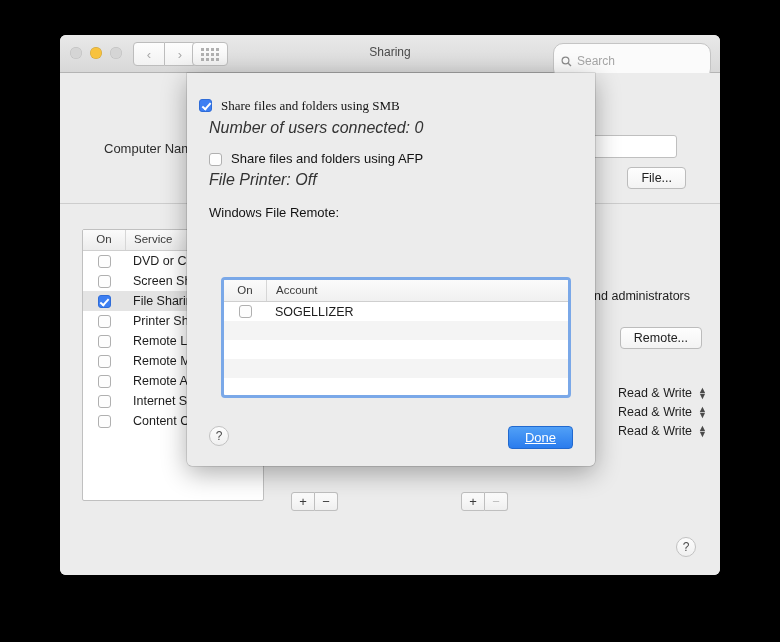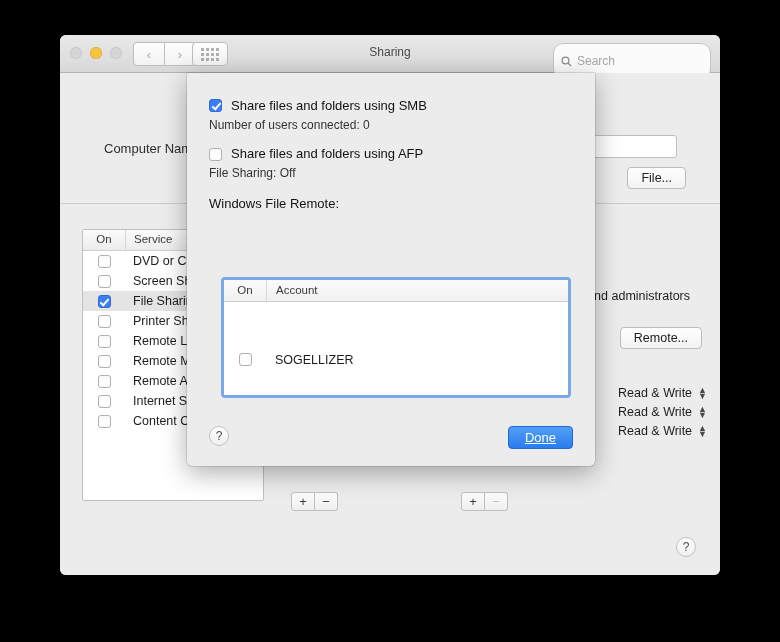--- a/index.html
+++ b/index.html
@@ -242,22 +242,23 @@
     box-shadow: 0 7px 26px rgba(0,0,0,0.32), 0 0 0 0.5px rgba(0,0,0,0.22);
     box-sizing: border-box;
     padding: 0;
   }
   .sheet-row {
     display: flex; align-items: flex-start;
     font-size: 13px; color: #121212;
   }
   .sheet-row .cbx { margin-right: 9px; margin-top: 1px; flex: none; }
   .sub {
-    font-size: 12px; color: #333333;
+    font-size: 16px; color: #333333;
     margin: 5px 0 0 22px;
+    font-style: italic;
   }
   .wfs-title {
     font-size: 13px; color: #121212;
     margin-top: 16px; margin-left: 22px;
   }
   .wfs-body {
     font-size: 12px; color: #2e2e2e;
     line-height: 14.6px;
     margin: 3px 0 0 22px;
     width: 352px;
@@ -276,21 +277,21 @@
   .acct-head {
     display: flex; height: 21px;
     background: linear-gradient(to bottom,#fbfbfb,#f0f0f0);
     border-bottom: 1px solid #cfcfcf;
     font-size: 11.5px; color: #3a3a3a;
   }
   .acct-head .h-on { width: 42px; text-align: center; padding-top: 4px; }
   .acct-head .h-acct { flex: 1; padding: 4px 12px 0 9px; border-left: 1px solid #d6d6d6; }
   .acct-row {
     display: flex; align-items: center;
-    height: 19px; font-size: 12.5px; color: #1d1d1d; margin-top: 48px;
+    height: 19px; font-size: 12.5px; color: #1d1d1d;
   }
   .acct-row.alt { background: #f4f4f4; }
   .acct-row .r-on { width: 42px; display: flex; justify-content: center; }
   .acct-row .r-acct { flex: 1; padding-left: 9px; }
 
   .sheet-help { position: absolute; left: 22px; bottom: 20px; }
   .done-btn {
     position: absolute; right: 22px; bottom: 17px;
     padding: 3px 16px;
     font-size: 13px; color: #ffffff;
@@ -447,31 +448,31 @@
     </div>
     <div class="plusminus" style="left:401px; top:419px;">
       <div class="pm-btn l">+</div>
       <div class="pm-btn r dim">−</div>
     </div>
 
     <div class="help-round help-win">?</div>
 
     <div class="sheet">
 
-      <div class="sheet-row" style="margin:25px 0 0 22px;">
+      <div class="sheet-row" style="margin:25px 0 0 12px;font-family:Liberation Serif, serif;">
         <span class="cbx on"></span>
         <span>Share files and folders using SMB</span>
       </div>
       <div class="sub">Number of users connected: 0</div>
 
       <div class="sheet-row" style="margin:14px 0 0 22px;align-items:center;">
         <span class="cbx"></span>
         <span>Share files and folders using AFP</span>
       </div>
-      <div class="sub">File Sharing: Off</div>
+      <div class="sub">File Printer: Off</div>
 
       <div class="wfs-title">Windows File Remote:</div>
 
       <div class="acct-box">
         <div class="acct-head">
           <div class="h-on">On</div>
           <div class="h-acct">Account</div>
         </div>
         <div class="acct-row">
           <div class="r-on">

